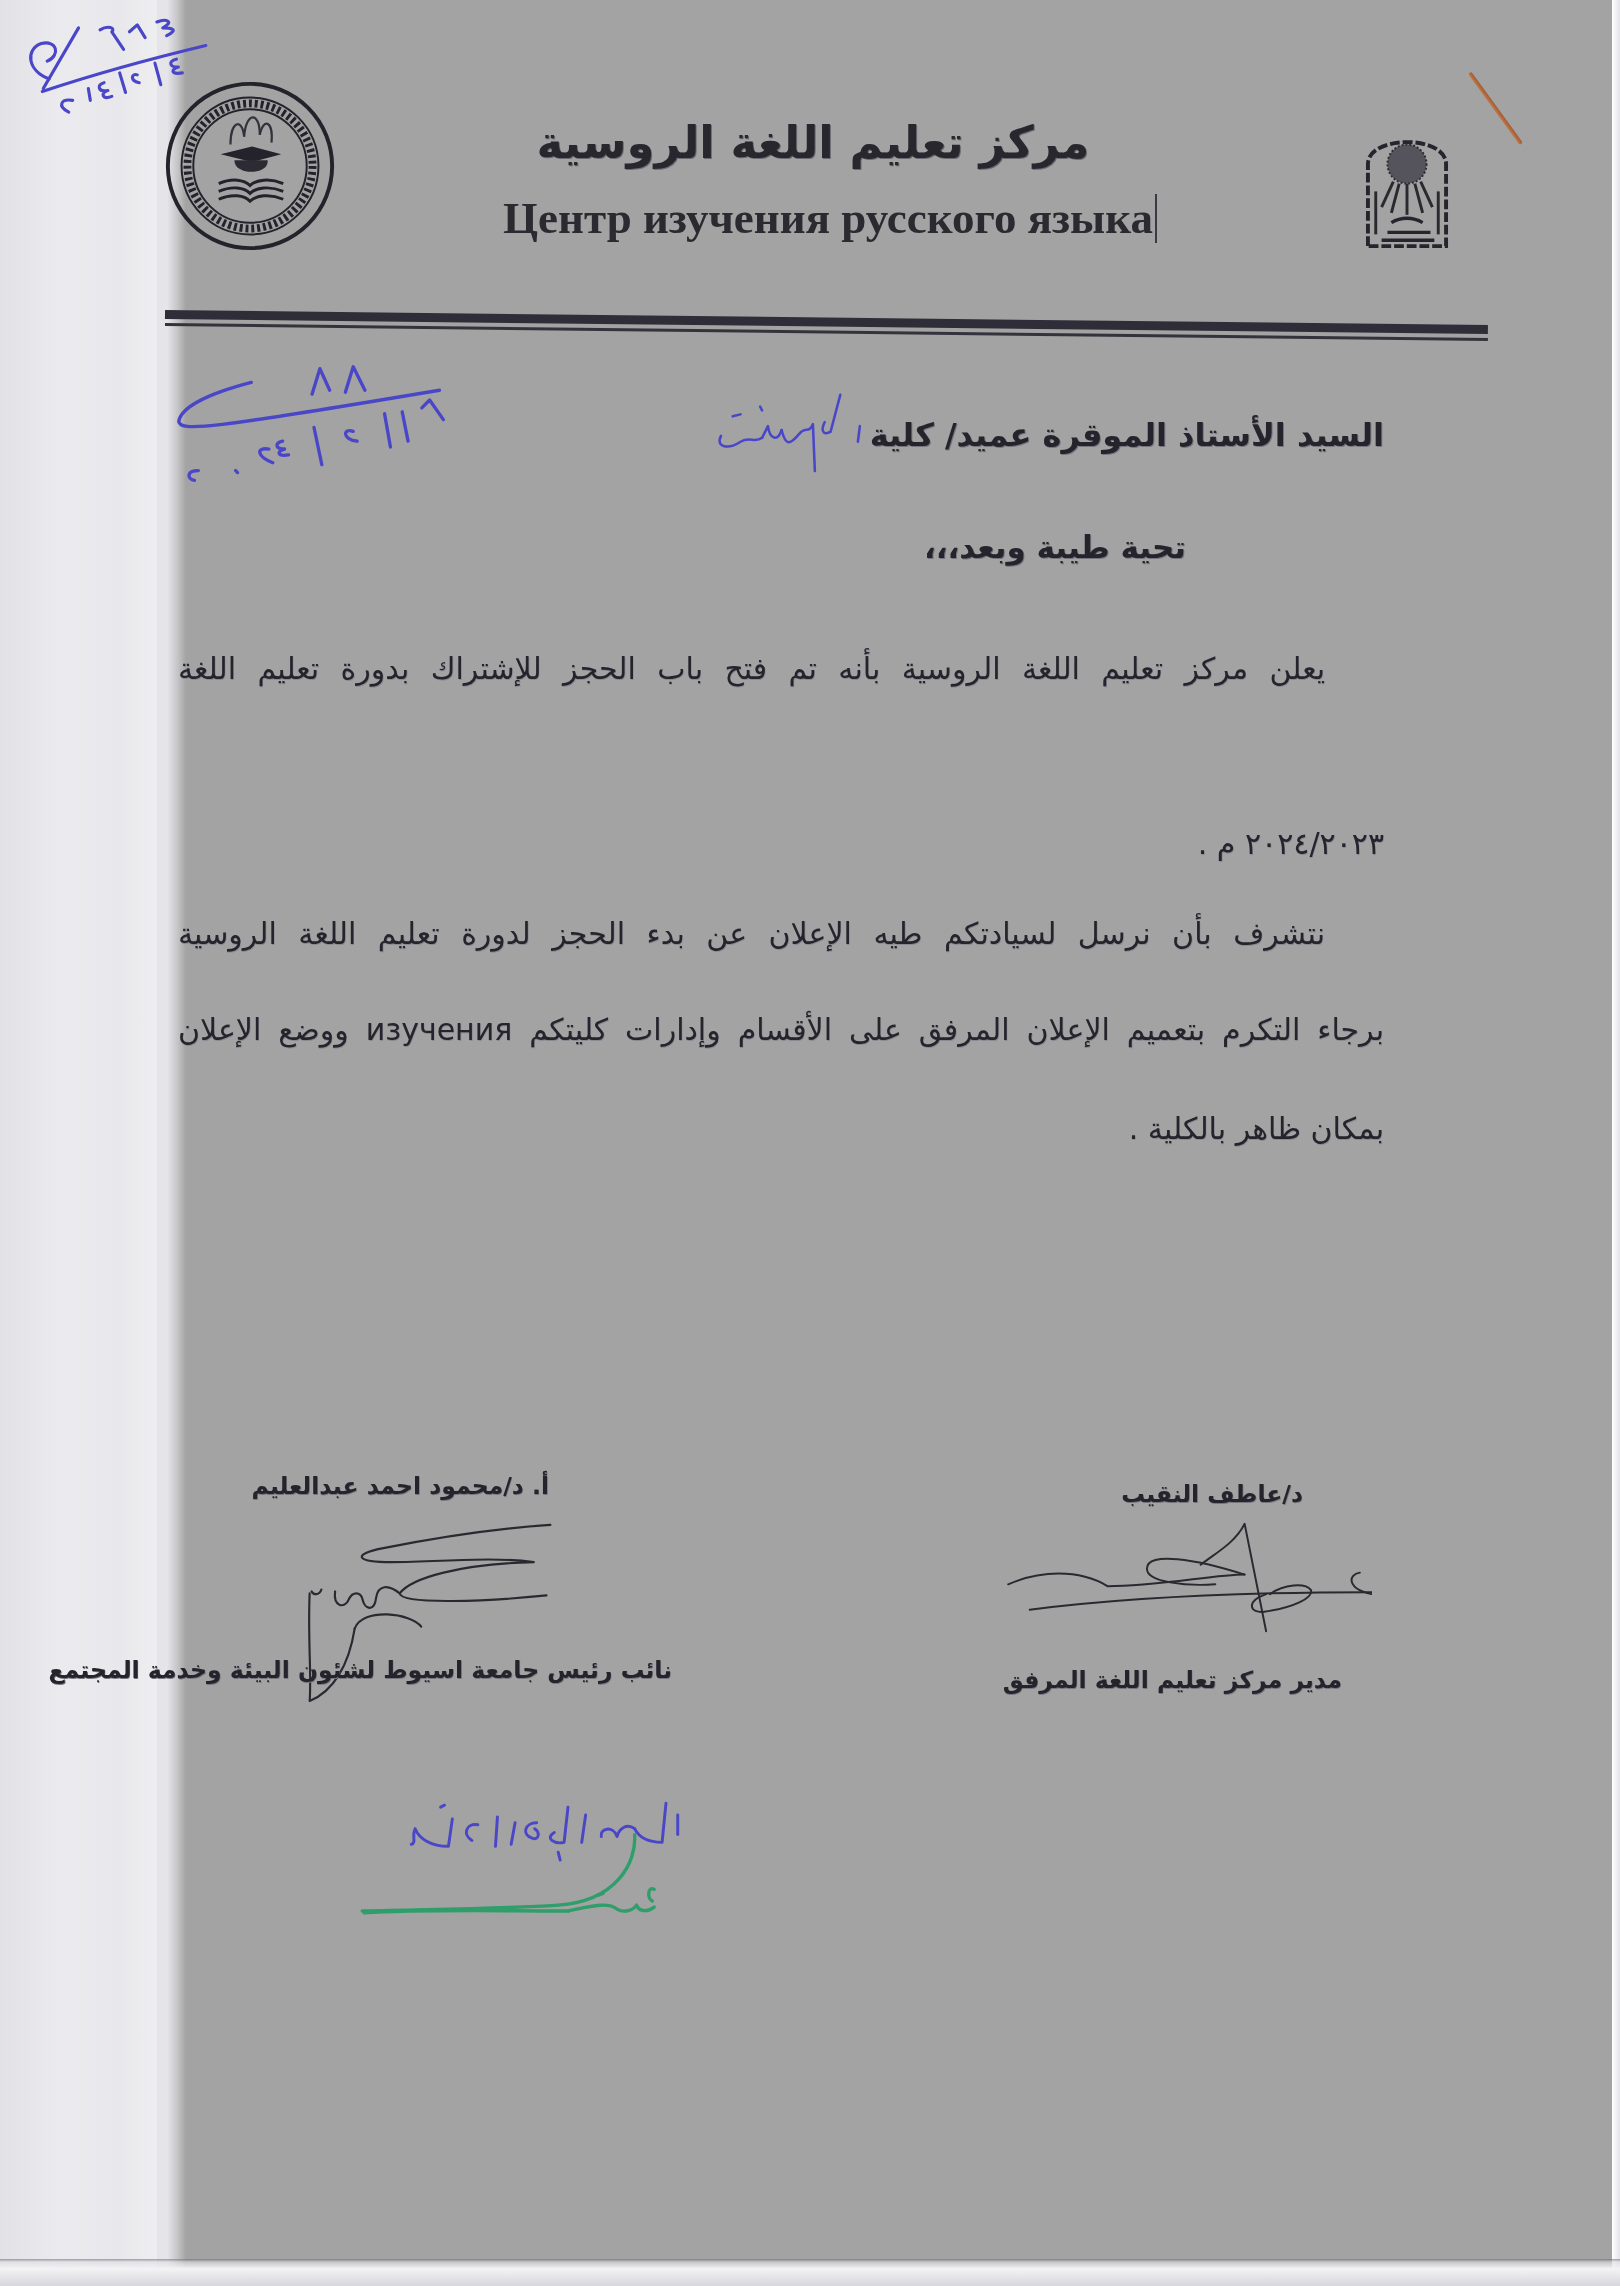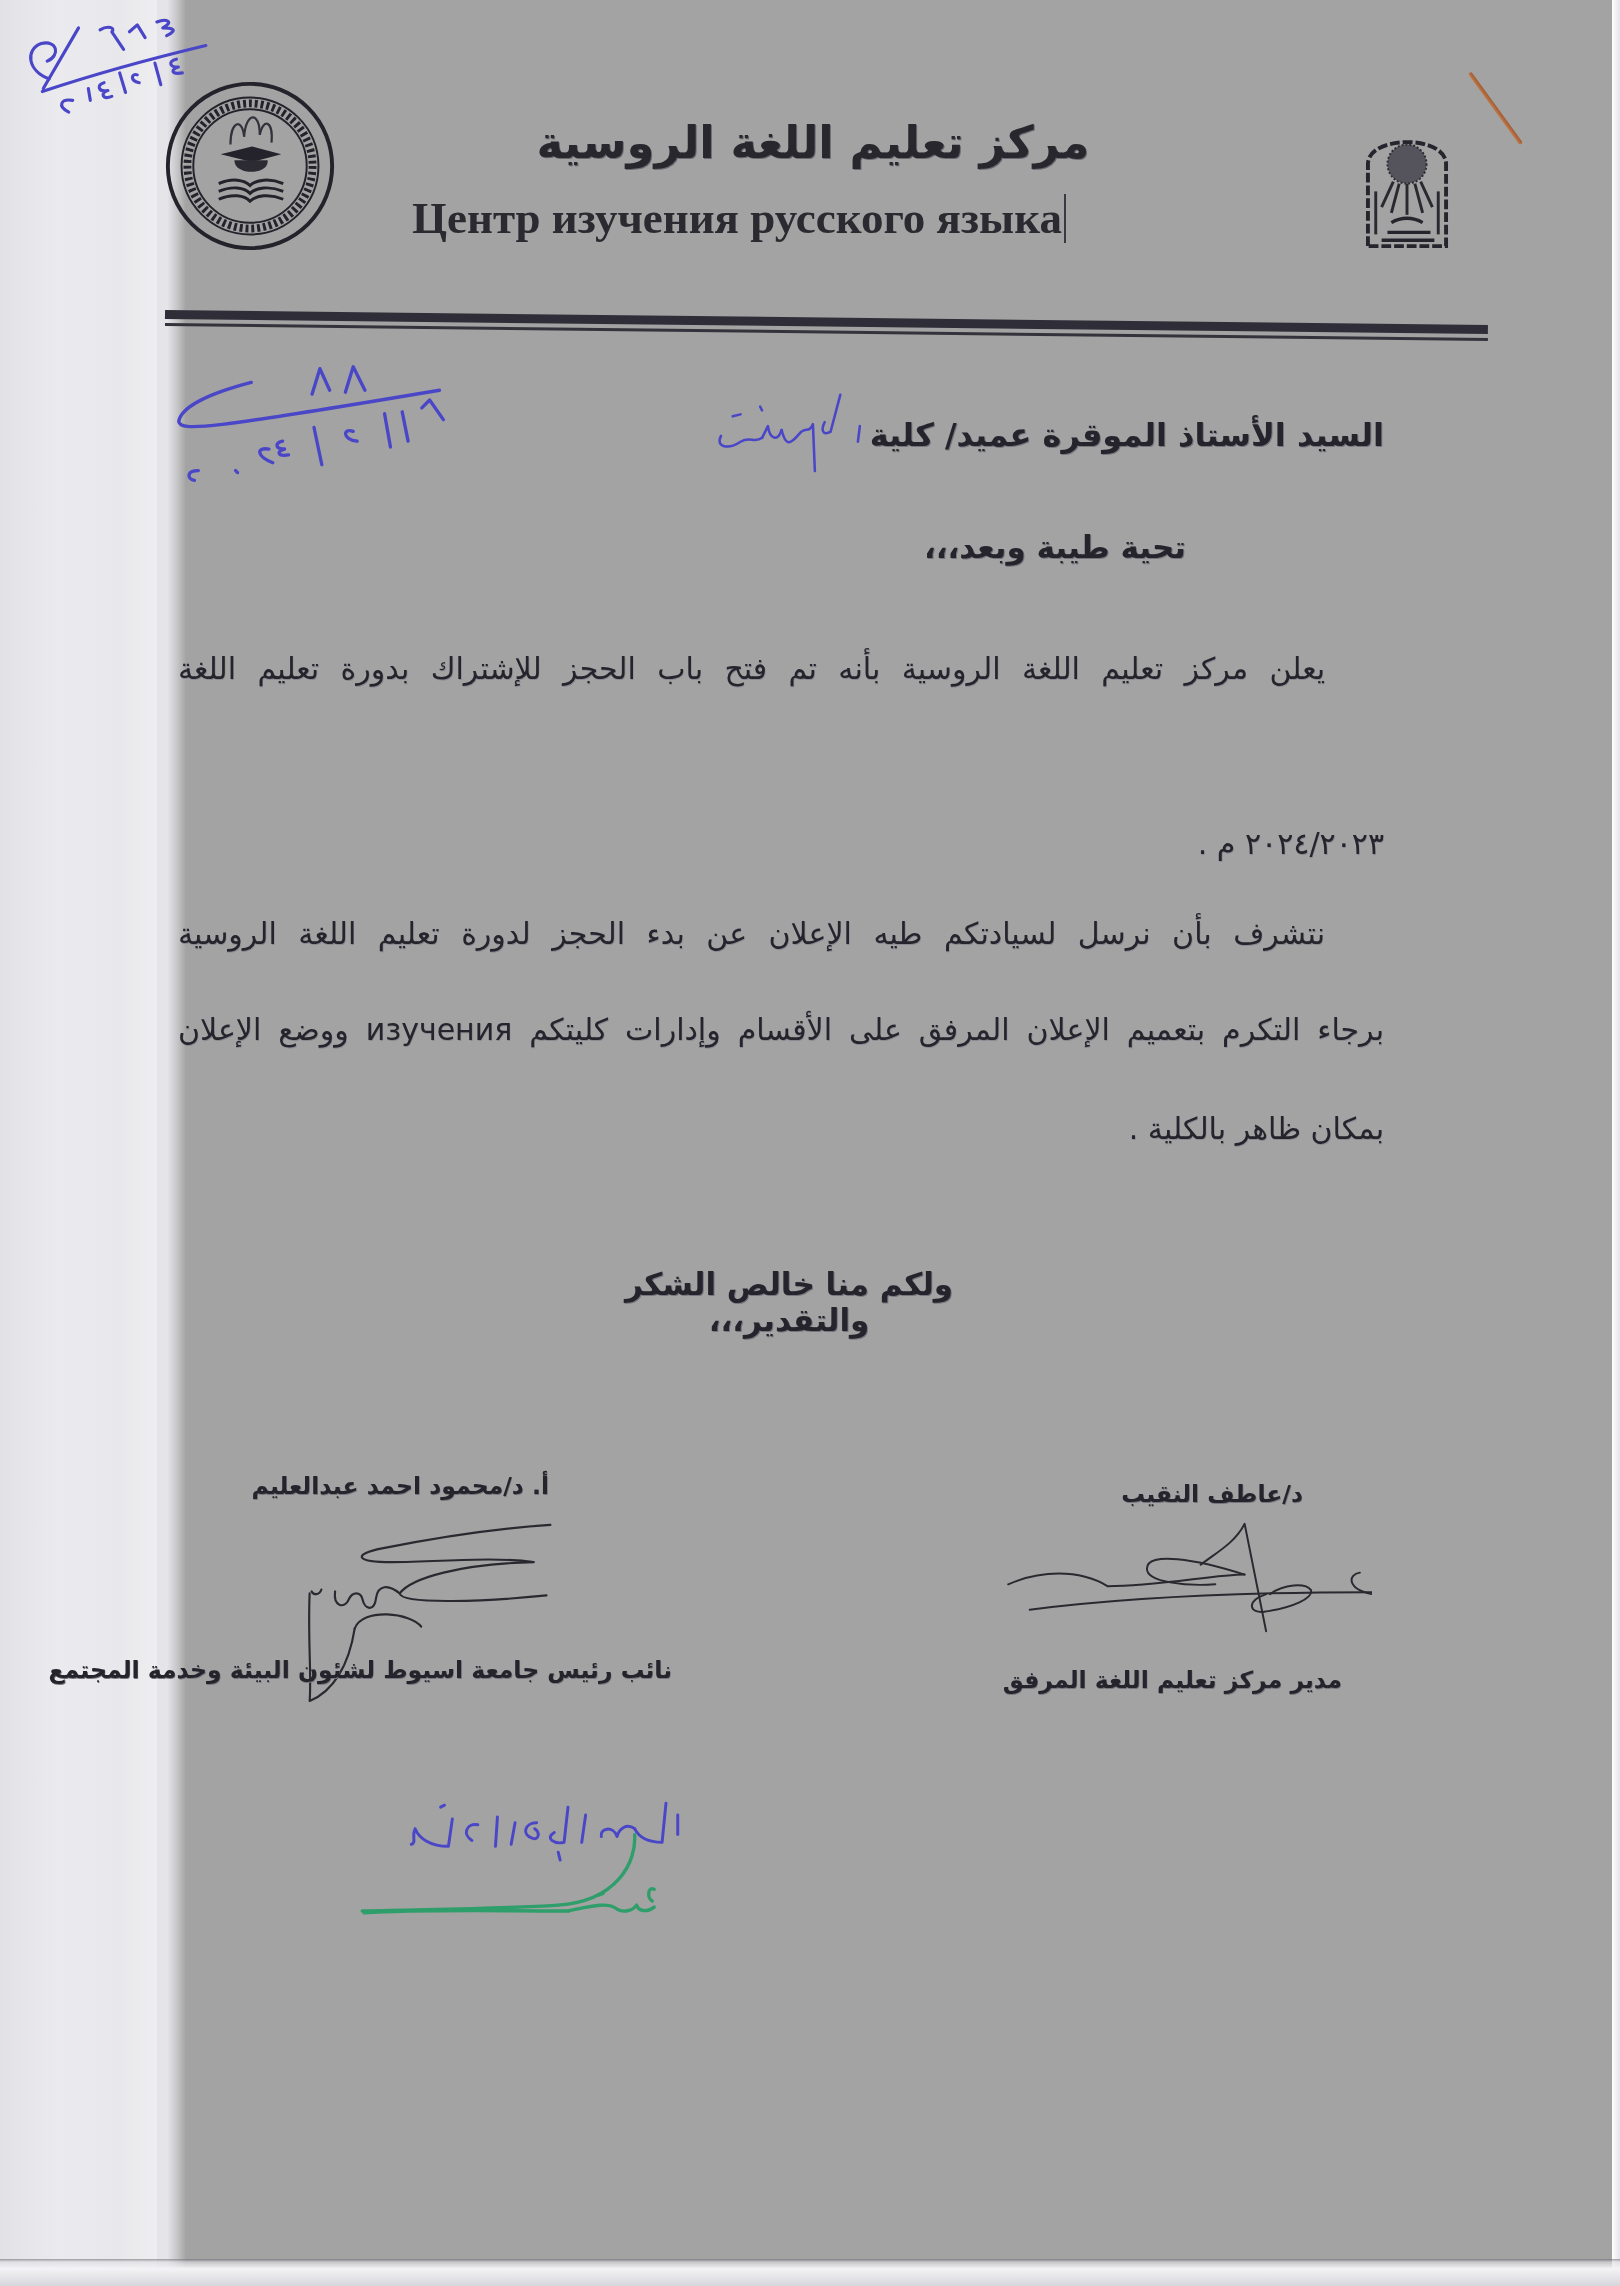--- a/index.html
+++ b/index.html
@@ -80,20 +80,21 @@
       font-weight: bold;
       font-size: 45px;
       color: #28272e;
       letter-spacing: 0px;
       text-shadow: 1px 1px 0 #6a6a72;
     }
     .header-ru {
       position: absolute;
       left: 412px; top: 192px;
       width: 745px;
+      text-align: right;
       font-family: "Liberation Serif", serif;
       font-weight: bold;
       font-size: 45px;
       color: #2b2a31;
     }
     .header-ru .caret {
       display: inline-block;
       width: 2px; height: 49px;
       background: #3b3a42;
       vertical-align: -9.8px;
@@ -284,21 +285,20 @@
     <span style="display:inline-block;width:59px"></span><span>يعلن مركز تعليم  اللغة الروسية بأنه تم فتح باب الحجز للإشتراك بدورة تعليم اللغة</span>
   </div>
   <div class="para-line ar" style="top:826px">٢٠٢٤/٢٠٢٣ م .</div>
 
   <div class="para-line ar justify" style="top:916px">
     <span style="display:inline-block;width:59px"></span><span>نتشرف بأن نرسل لسيادتكم طيه الإعلان عن بدء الحجز لدورة تعليم اللغة الروسية</span>
   </div>
   <div class="para-line ar justify" style="top:1012px">برجاء التكرم بتعميم الإعلان المرفق على  الأقسام وإدارات كليتكم изучения ووضع الإعلان</div>
   <div class="para-line ar" style="top:1111px">بمكان ظاهر بالكلية .</div>
 
-  <div class="closing ar">ولكم منا خالص الشكر والتقدير،،،</div>
 
   <div class="sig-name ar" style="left:265px;top:1472px;width:284px">أ. د/محمود احمد عبدالعليم</div>
   <svg class="sig-svg" style="left:294px;top:1519px" width="274" height="186" viewBox="0 0 280 190">
     <g fill="none" stroke="#2a2930" stroke-width="2.2" stroke-linecap="round" stroke-linejoin="round">
       <path d="M262 6 C200 10 140 20 90 30 C60 36 62 44 100 44 C150 44 200 38 245 44 C170 46 120 60 108 76 C110 88 200 84 258 78"></path>
       <path d="M108 76 C96 66 86 68 84 80 C82 96 72 92 70 82 C68 74 60 74 56 82 C52 92 40 90 42 74"></path>
       <path d="M18 74 C20 78 26 78 28 72"></path>
       <path d="M16 76 C14 120 18 160 16 186 C40 176 56 150 62 112"></path>
       <path d="M62 112 C70 90 120 96 130 110"></path>
     </g>

